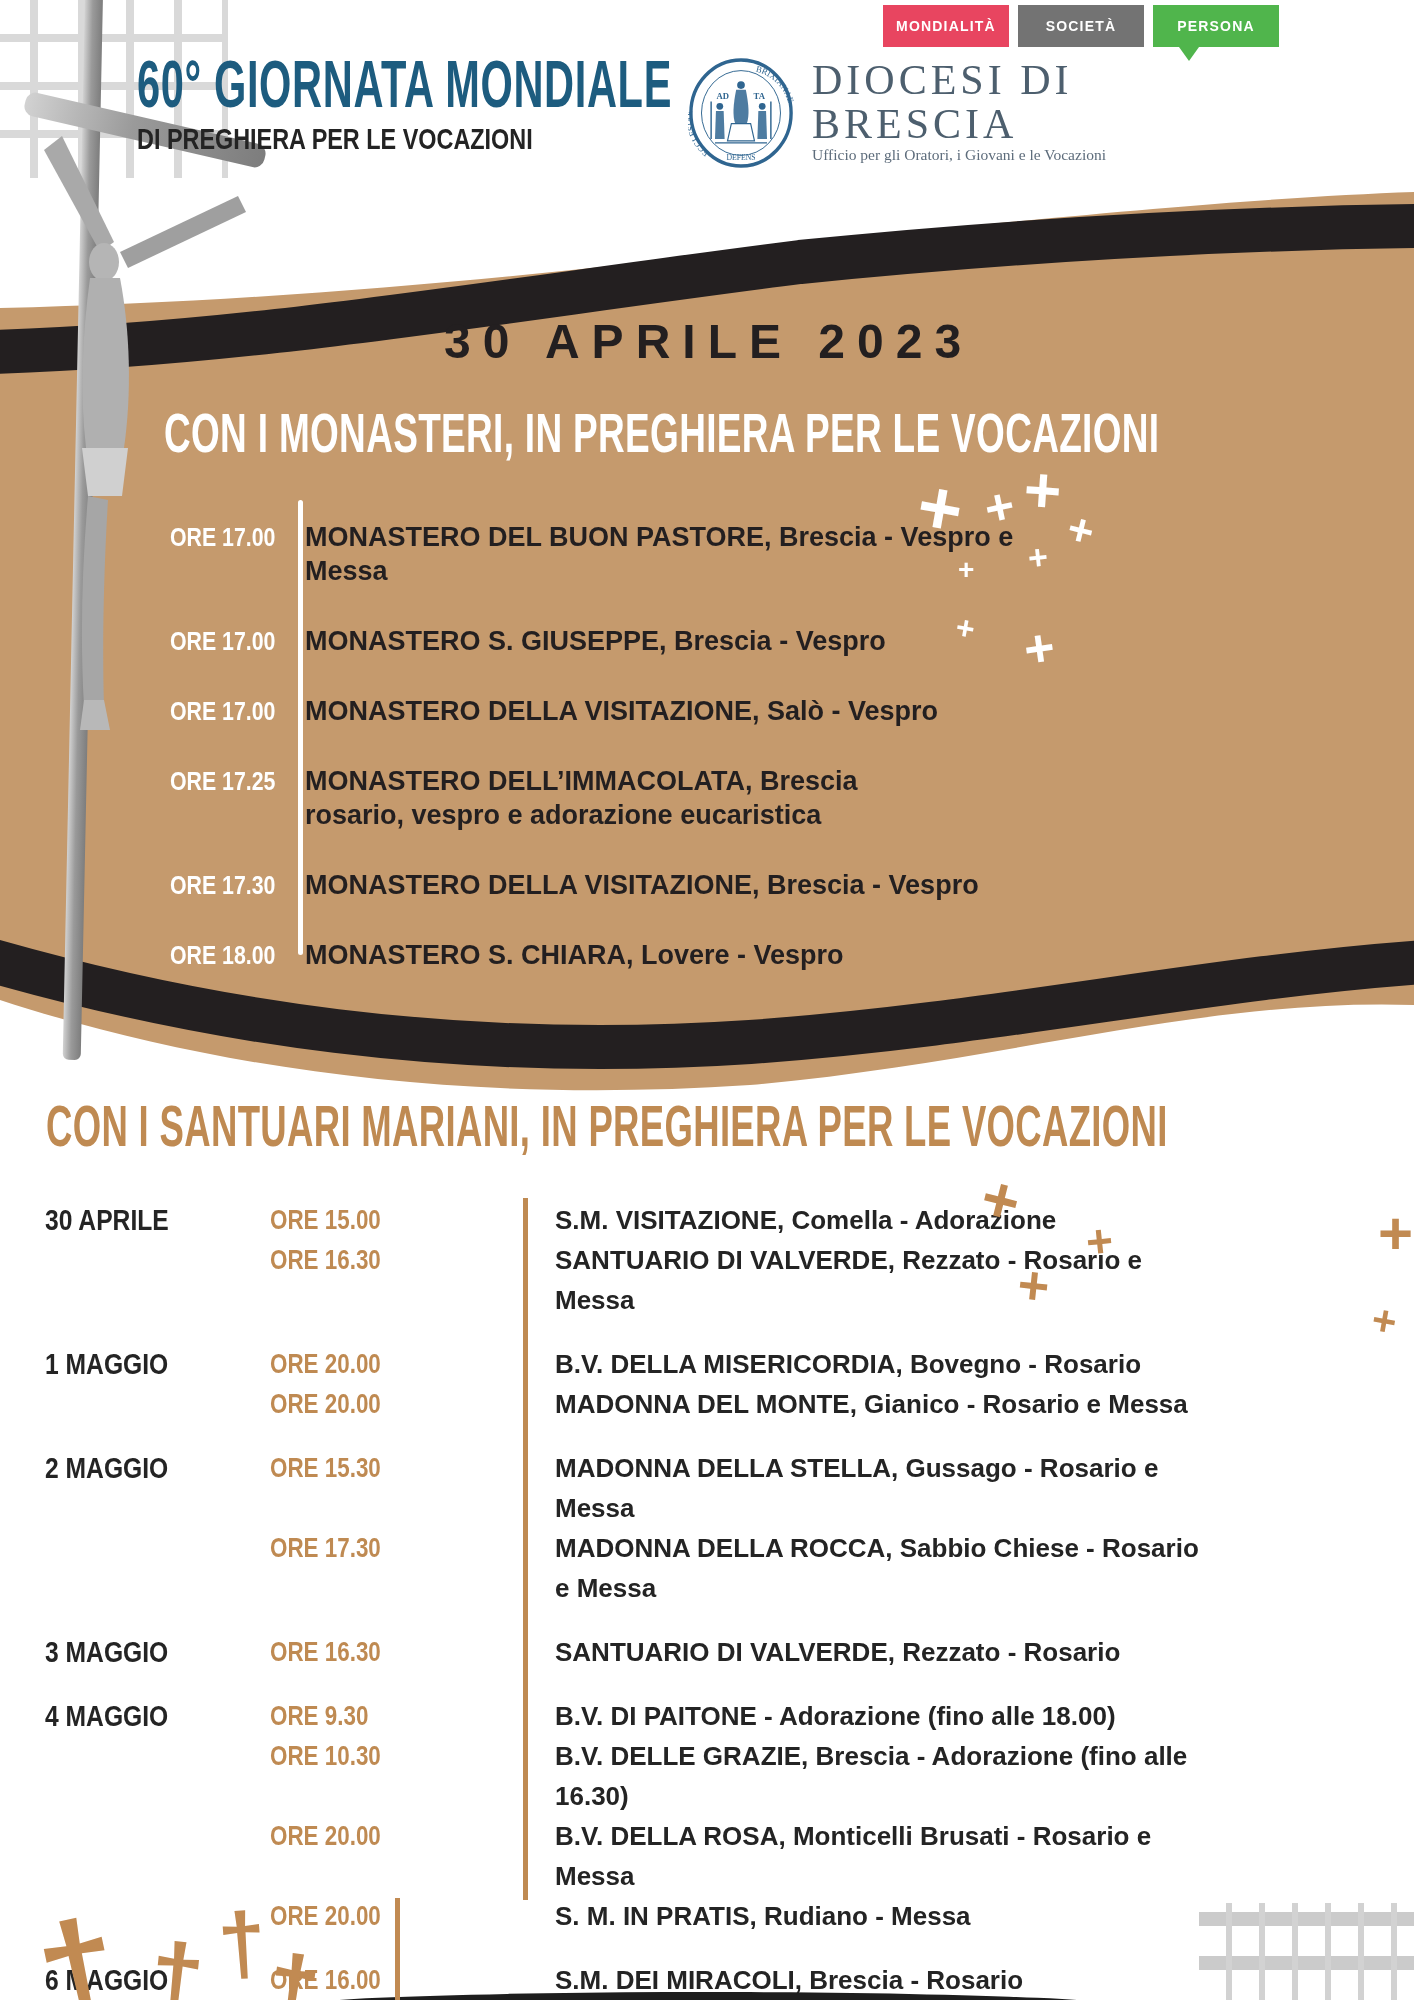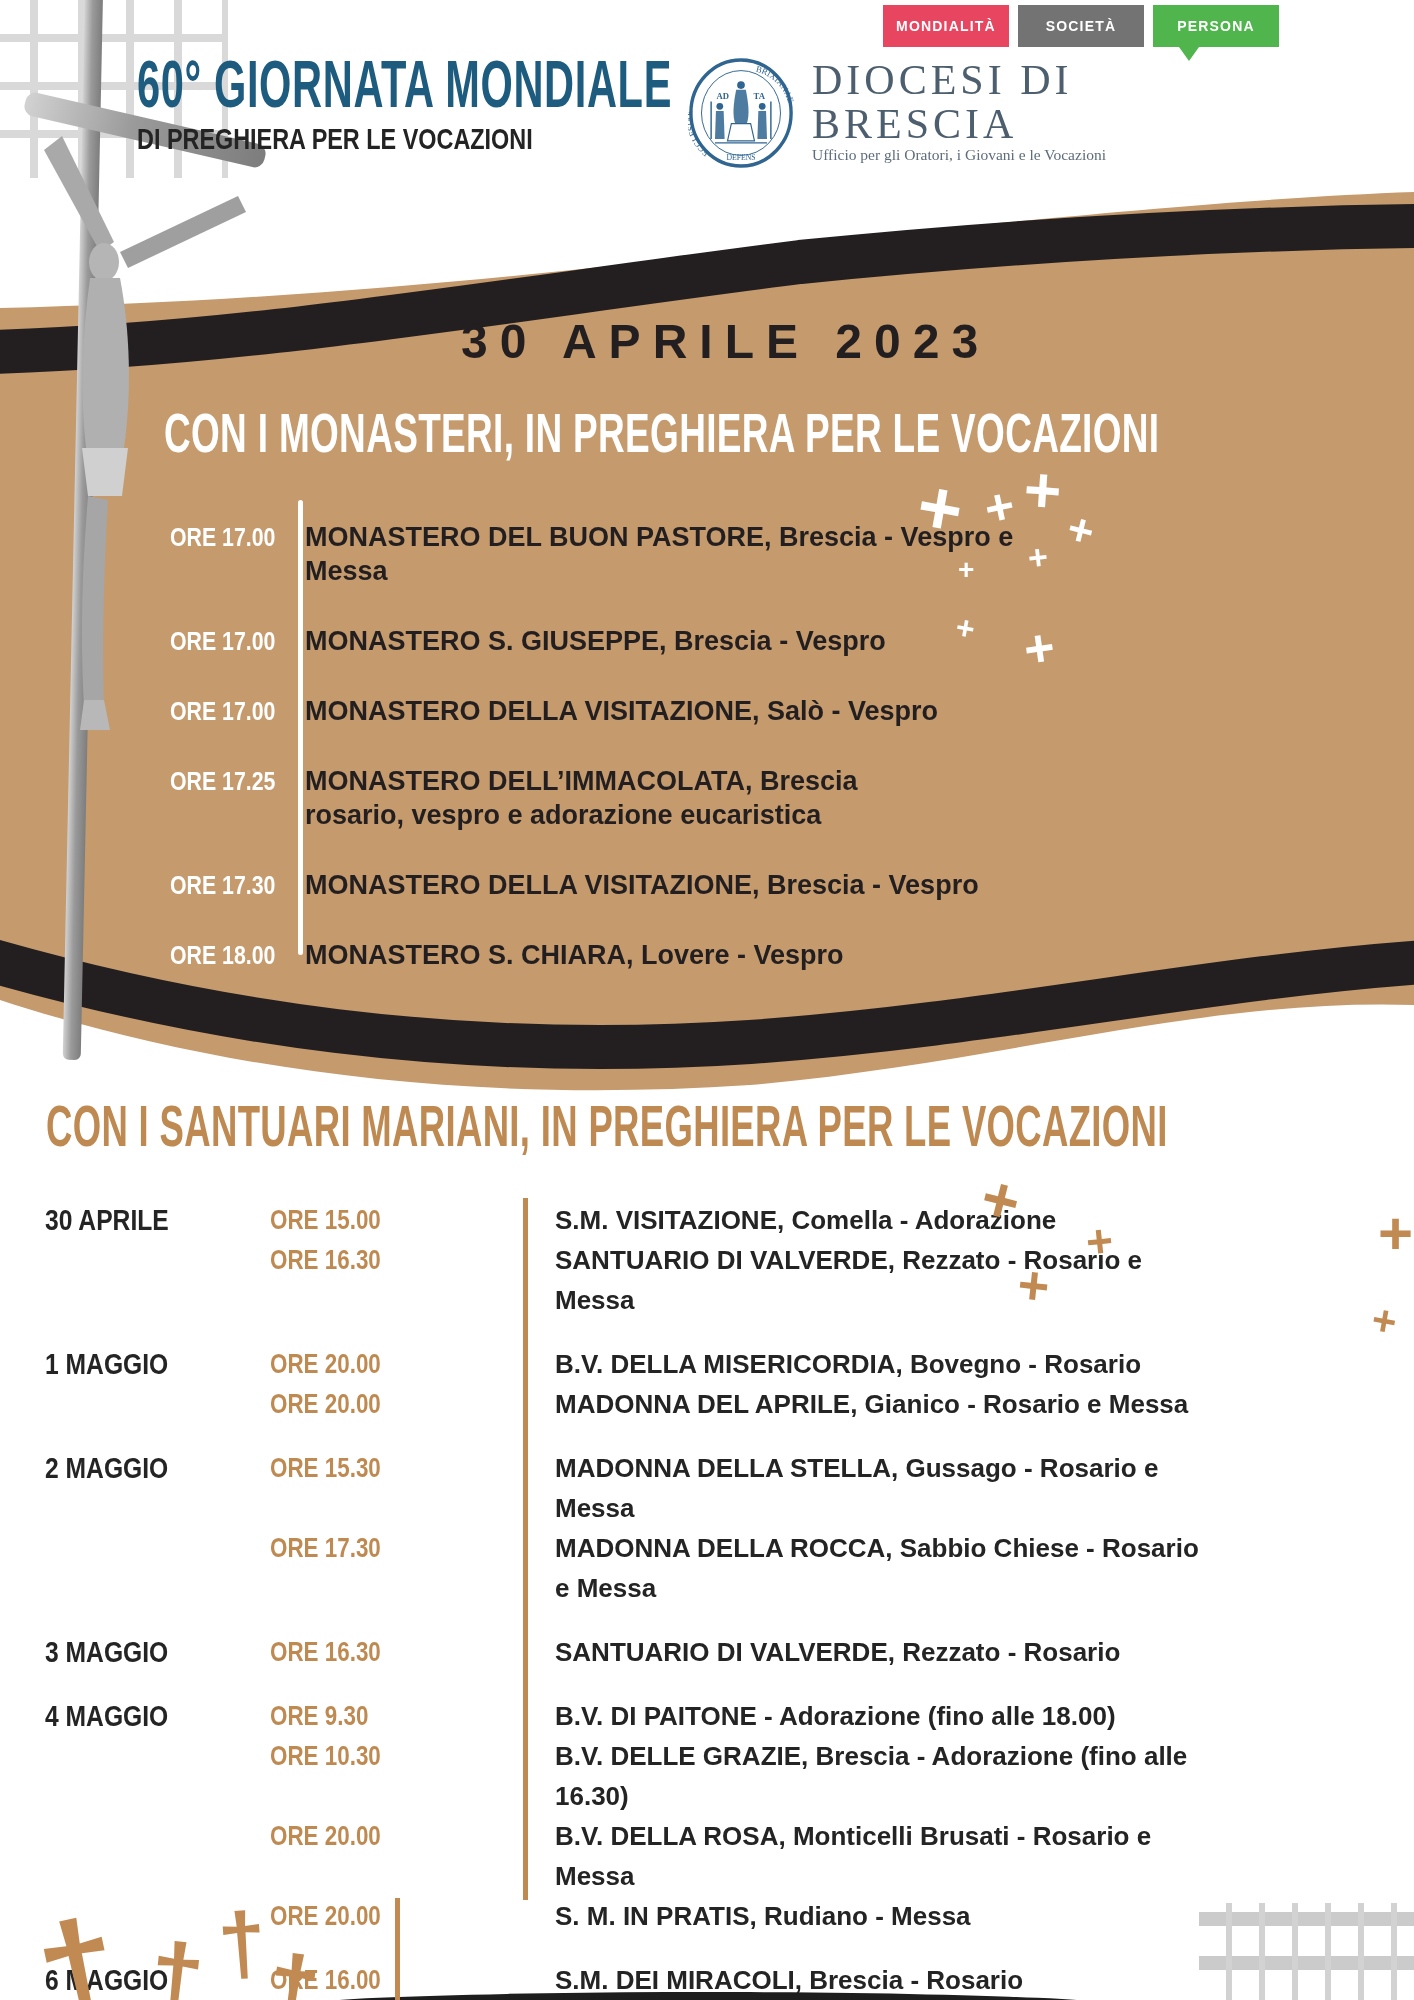--- a/index.html
+++ b/index.html
@@ -32,21 +32,21 @@
   
   .seal{position:absolute;left:688px;top:58px;z-index:4;}
   .dio1{position:absolute;left:812px;top:58px;font-family:"Liberation Serif",serif;font-size:42px;
         line-height:44px;color:#4d5f6e;letter-spacing:4px;z-index:4;}
   .dio2{position:absolute;left:812px;top:102px;font-family:"Liberation Serif",serif;font-size:42px;
         line-height:44px;color:#4d5f6e;letter-spacing:4px;z-index:4;}
   .office{position:absolute;left:812px;top:146px;font-family:"Liberation Serif",serif;font-size:15.5px;
         color:#5d6c7b;z-index:4;}
   
   .band{position:absolute;left:0;top:0;z-index:1;}
-  .band-date{position:absolute;left:461px;top:317px;font-size:48px;line-height:50px;font-weight:800;
+  .band-date{position:absolute;left:444px;top:317px;font-size:48px;line-height:50px;font-weight:800;
         letter-spacing:12px;color:#231f20;z-index:2;}
   .band-head{position:absolute;left:164px;top:404px;font-size:56px;line-height:58px;font-weight:800;
         color:#fff;z-index:2;}
   .band-head .cx{transform:scaleX(.66);letter-spacing:.5px;}
   .mon-list{position:absolute;left:170px;top:520px;width:920px;z-index:2;}
   .mon-divider{position:absolute;left:128px;top:-20px;width:5px;height:455px;background:#fff;border-radius:3px;}
   .mon-row{display:flex;margin-bottom:36px;}
   .mon-time{width:100px;flex:none;color:#fff;font-weight:700;font-size:26px;line-height:34px;}
   .mon-time .cx{transform:scaleX(.82);}
   .mon-text{margin-left:35px;font-size:27px;line-height:34px;color:#231f20;}
@@ -235,21 +235,21 @@
   <div class="sant-group">
     <div class="sant-date"><span class="cx">1 MAGGIO</span></div>
     <div class="sant-events">
   <div class="sant-event">
     <div class="sant-time"><span class="cx">ORE 20.00</span></div>
     <div class="sant-text"><span class="ev-name">B.V. DELLA MISERICORDIA,</span><span class="ev-det"> Bovegno - Rosario</span></div>
   </div>
 
   <div class="sant-event">
     <div class="sant-time"><span class="cx">ORE 20.00</span></div>
-    <div class="sant-text"><span class="ev-name">MADONNA DEL APRILE,</span><span class="ev-det"> Gianico - Rosario e Messa</span></div>
+    <div class="sant-text"><span class="ev-name">MADONNA DEL MONTE,</span><span class="ev-det"> Gianico - Rosario e Messa</span></div>
   </div>
 </div>
   </div>
 
   <div class="sant-group">
     <div class="sant-date"><span class="cx">2 MAGGIO</span></div>
     <div class="sant-events">
   <div class="sant-event">
     <div class="sant-time"><span class="cx">ORE 15.30</span></div>
     <div class="sant-text"><span class="ev-name">MADONNA DELLA STELLA,</span><span class="ev-det"> Gussago - Rosario e Messa</span></div>

